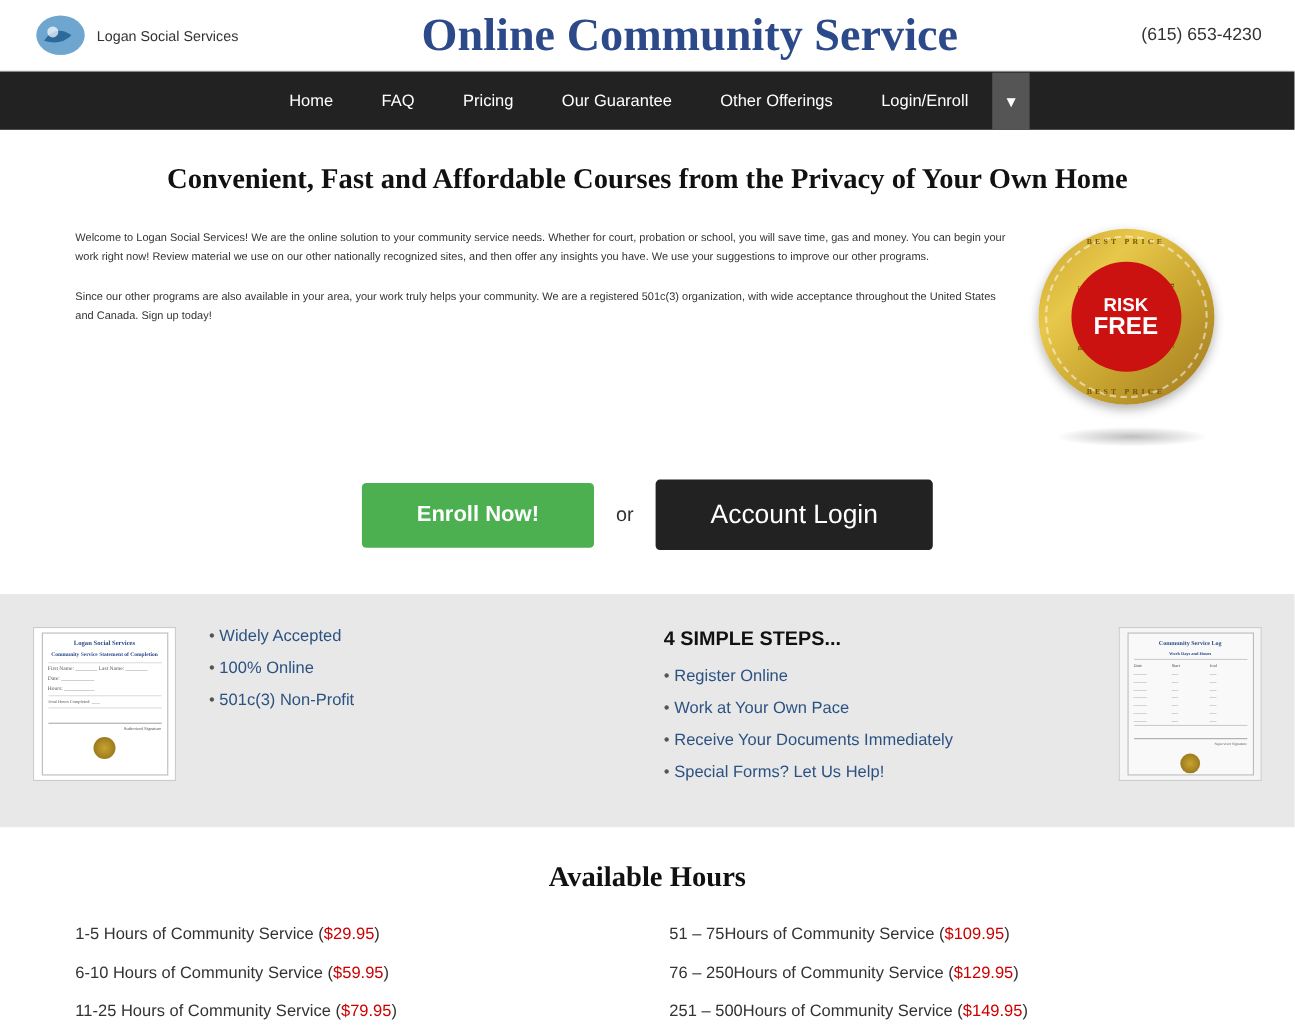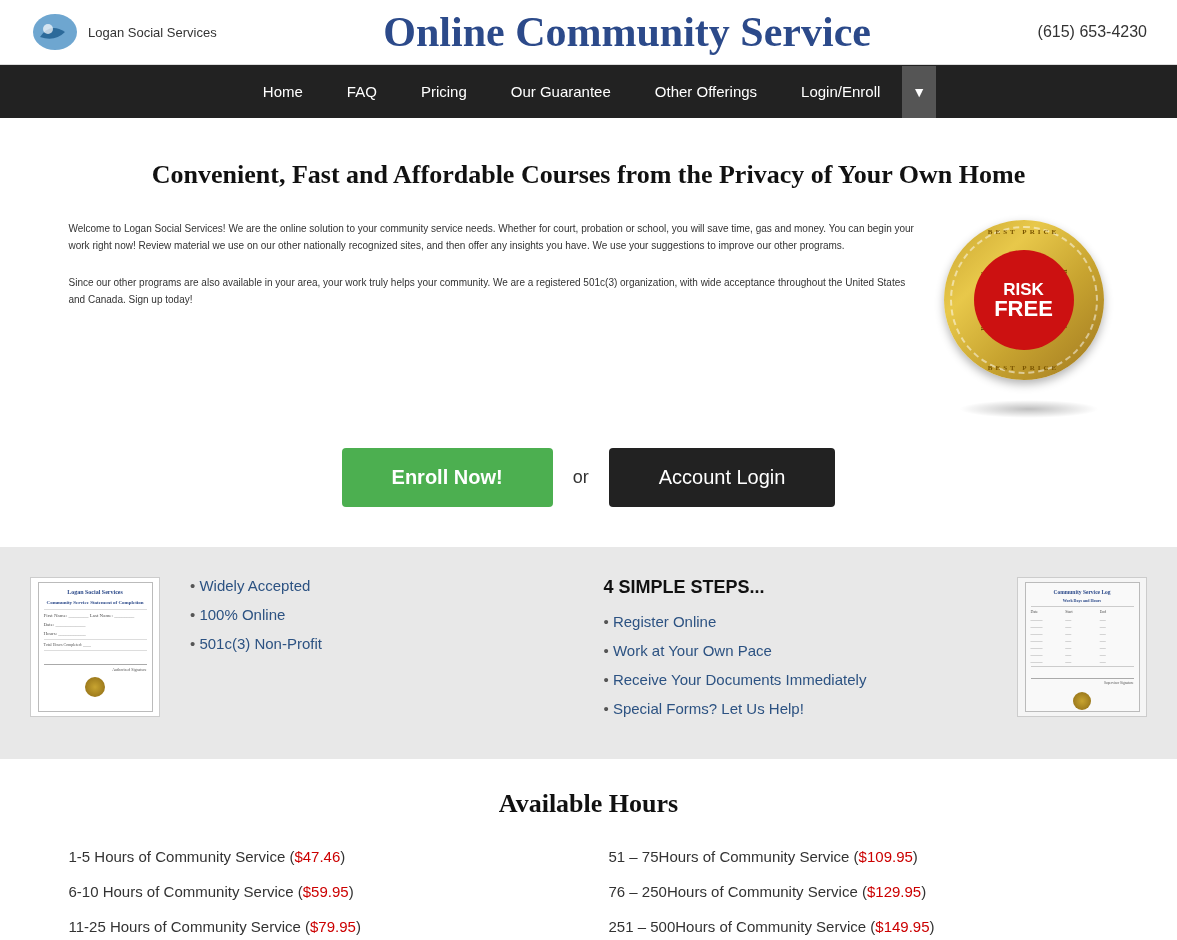--- a/index.html
+++ b/index.html
@@ -61,21 +61,21 @@
       color: #fff;
       border: none;
       padding: 18px 10px;
       cursor: pointer;
       font-size: 14px;
     }
 
     
     .main-content {
       max-width: 1100px;
-      margin: 12px auto;
+      margin: 0 auto;
       padding: 30px 30px 0;
     }
     .page-headline {
       text-align: center;
       font-size: 26px;
       font-weight: bold;
       color: #111;
       margin-bottom: 30px;
       font-family: 'Times New Roman', serif;
     }
@@ -118,21 +118,21 @@
       font-weight: bold;
       cursor: pointer;
       border-radius: 4px;
       font-family: Arial, sans-serif;
     }
     .btn-login {
       background: #222;
       color: #fff;
       border: none;
       padding: 18px 50px;
-      font-size: 20px;
+      font-size: 24px;
       cursor: pointer;
       border-radius: 4px;
       font-family: Arial, sans-serif;
     }
     .or-text {
       font-size: 18px;
       color: #333;
       font-family: Arial, sans-serif;
     }
 
@@ -472,21 +472,21 @@
       <div style="text-align:right; font-size:3.5px;">Supervisor Signature</div>
       <div class="cert-seal2"></div>
     </div>
   </div>
 </div>
 
 <div class="hours-section">
   <h2>Available Hours</h2>
   <div class="hours-grid">
     <div class="hours-row">
-      <span>1-5 Hours of Community Service (</span><span class="price">$47.46</span><span>)</span>
+      <span>1-5 Hours of Community Service (</span><span class="price">$29.95</span><span>)</span>
     </div>
     <div class="hours-row">
       <span>51 – 75Hours of Community Service (</span><span class="price">$109.95</span><span>)</span>
     </div>
     <div class="hours-row">
       <span>6-10 Hours of Community Service (</span><span class="price">$59.95</span><span>)</span>
     </div>
     <div class="hours-row">
       <span>76 – 250Hours of Community Service (</span><span class="price">$129.95</span><span>)</span>
     </div>

